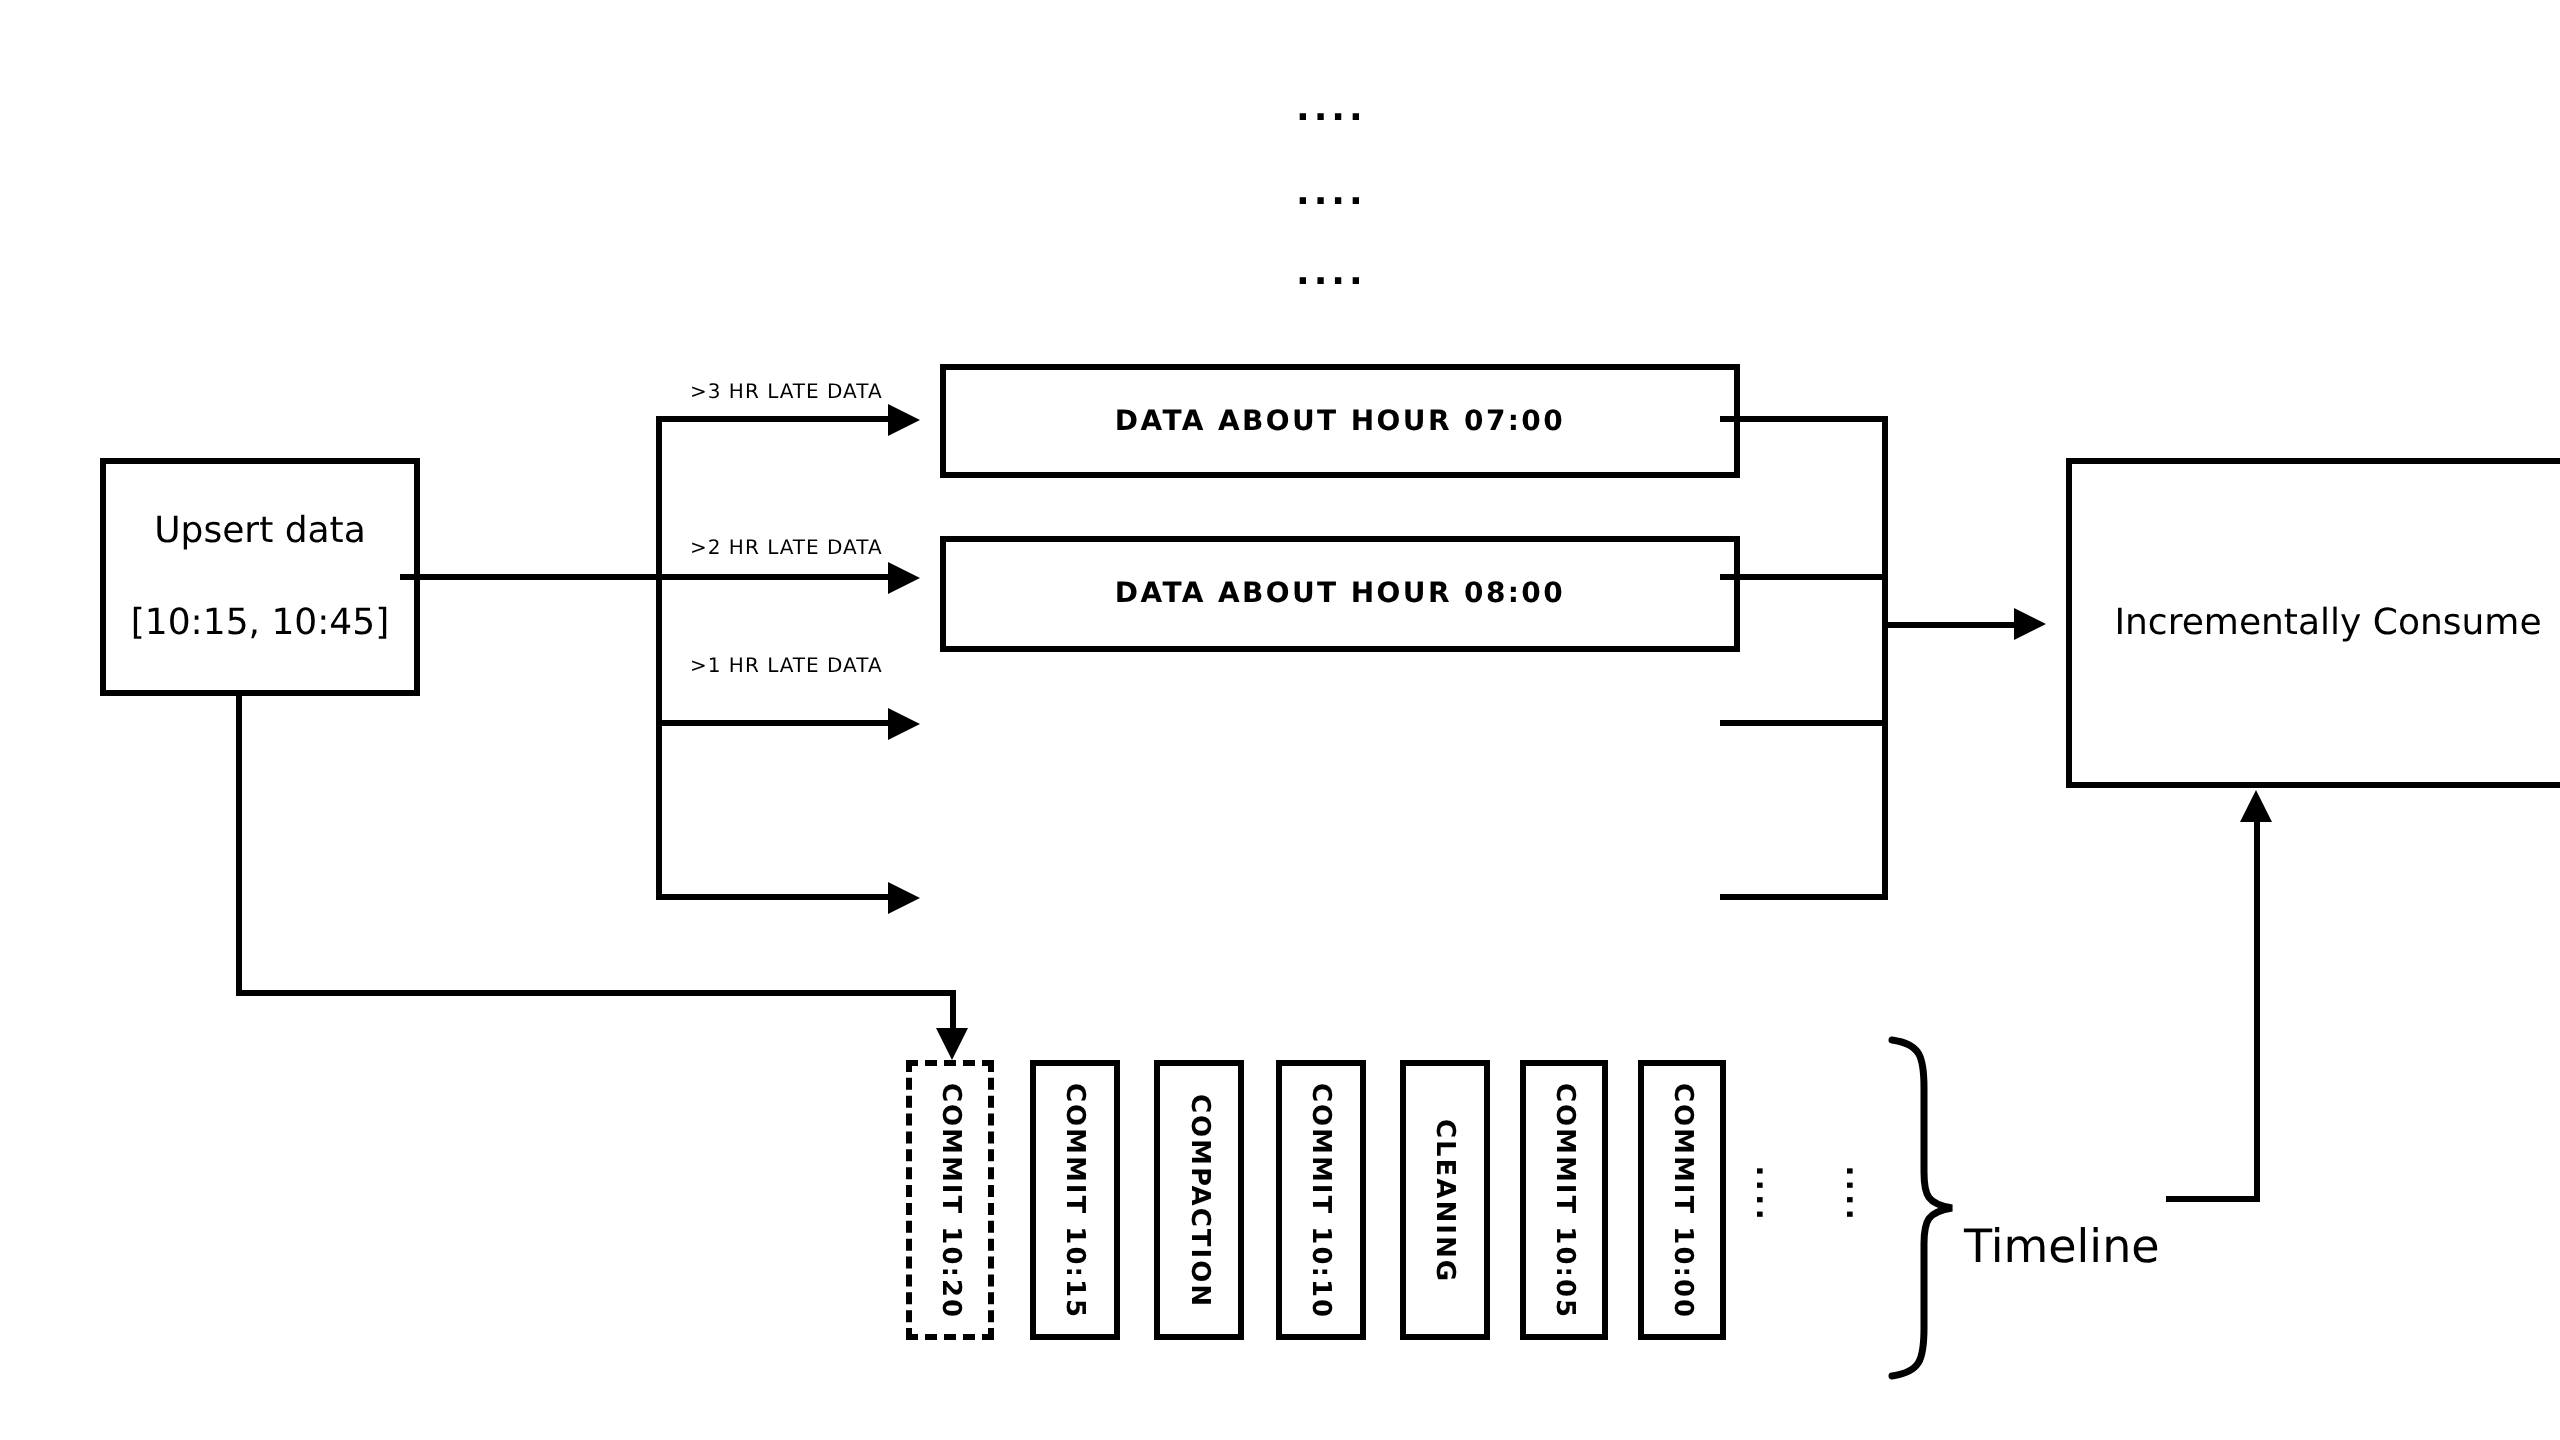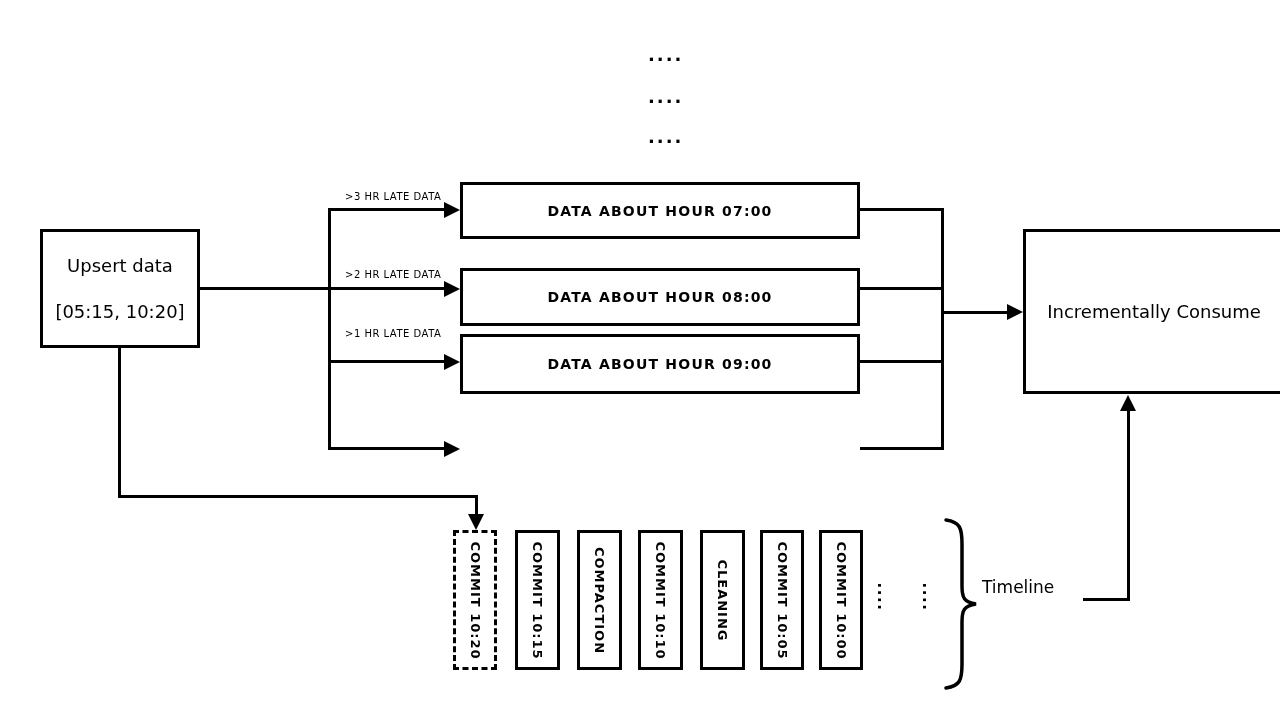--- a/index.html
+++ b/index.html
@@ -12,21 +12,21 @@
   
   .hline { position:absolute; height:3px; background:var(--line); }
   .vline { position:absolute; width:3px; background:var(--line); }
   
   .arr { position:absolute; width:0; height:0; }
   .arr-right { border-top:8px solid transparent; border-bottom:8px solid transparent; border-left:16px solid var(--line); }
   .arr-down  { border-left:8px solid transparent; border-right:8px solid transparent; border-top:16px solid var(--line); }
   .arr-up    { border-left:8px solid transparent; border-right:8px solid transparent; border-bottom:16px solid var(--line); }
   
   .box { position:absolute; border:3px solid var(--line); background:var(--bg);
-         display:flex; align-items:center; justify-content:center; }
+         display:flex; align-items:center; justify-content:center;margin-left:10px; }
   .box.col { flex-direction:column; }
   .upsert-box { left:40px; top:229px; width:160px; height:119px;
                 font-size:18px; line-height:26px; text-align:center;gap:20px; }
   .consume-box { left:1023px; top:229px; width:262px; height:165px;
                  font-size:18px; line-height:27px; text-align:center; }
   .data-box { left:460px; width:400px; font-size:14px; font-weight:bold;
               letter-spacing:1.2px; }
   .data-box-1 { top:182px; height:57px; }
   .data-box-2 { top:268px; height:58px; }
   .data-box-3 { top:334px; height:60px; }
@@ -39,35 +39,35 @@
           letter-spacing:2px; }
   
   .tbox { position:absolute; top:530px; height:140px; border:3px solid var(--line);
           background:var(--bg); display:flex; align-items:center; justify-content:center; }
   .tbox.dashed { border-style:dashed; }
   .vtext { white-space:nowrap; transform:rotate(90deg);
            font-size:13px; font-weight:bold; letter-spacing:1px; }
   .vdots { position:absolute; top:577px; width:30px; height:40px;
            display:flex; align-items:center; justify-content:center; }
   .vdots .vtext { font-size:15px; letter-spacing:1.5px; }
-  .timeline-label { position:absolute; left:982px; top:577px; font-size:17px; }
+  .timeline-label { position:absolute; left:982px; top:611px; font-size:23px; }
   .brace-svg { position:absolute; left:938px; top:514px; }
 </style>
 </head>
 <body>
 
 <div class="canvas">
 
   <div class="dots" style="top:44px">....</div>
   <div class="dots" style="top:86px">....</div>
   <div class="dots" style="top:126px">....</div>
 
   <div class="box col upsert-box">
     <div>Upsert data</div>
-    <div>[05:15, 10:20]</div>
+    <div>[10:15, 10:45]</div>
   </div>
 
   <div class="hline" style="left:200px; top:287px; width:130px;"></div>
   <div class="vline" style="left:328px; top:208px; height:242px;"></div>
 
   <div class="hline" style="left:328px; top:208px; width:118px;"></div>
   <div class="arr arr-right" style="left:444px; top:202px;"></div>
   <div class="hline" style="left:328px; top:287px; width:118px;"></div>
   <div class="arr arr-right" style="left:444px; top:281px;"></div>
   <div class="hline" style="left:328px; top:360px; width:118px;"></div>
@@ -77,23 +77,20 @@
 
   <div class="late-label" style="top:191px">&gt;3 HR LATE DATA</div>
   <div class="late-label" style="top:269px">&gt;2 HR LATE DATA</div>
   <div class="late-label" style="top:328px">&gt;1 HR LATE DATA</div>
 
   <div class="box data-box data-box-1">
     <span>DATA ABOUT HOUR 07:00</span>
   </div>
   <div class="box data-box data-box-2">
     <span>DATA ABOUT HOUR 08:00</span>
-  </div>
-  <div class="box data-box data-box-3">
-    <span>DATA ABOUT HOUR 09:00</span>
   </div>
 
   <div class="hline" style="left:860px; top:208px; width:84px;"></div>
   <div class="hline" style="left:860px; top:287px; width:84px;"></div>
   <div class="hline" style="left:860px; top:360px; width:84px;"></div>
   <div class="hline" style="left:860px; top:447px; width:84px;"></div>
   <div class="vline" style="left:941px; top:208px; height:242px;"></div>
   <div class="hline" style="left:941px; top:311px; width:66px;"></div>
   <div class="arr arr-right" style="left:1007px; top:304px;"></div>
 

